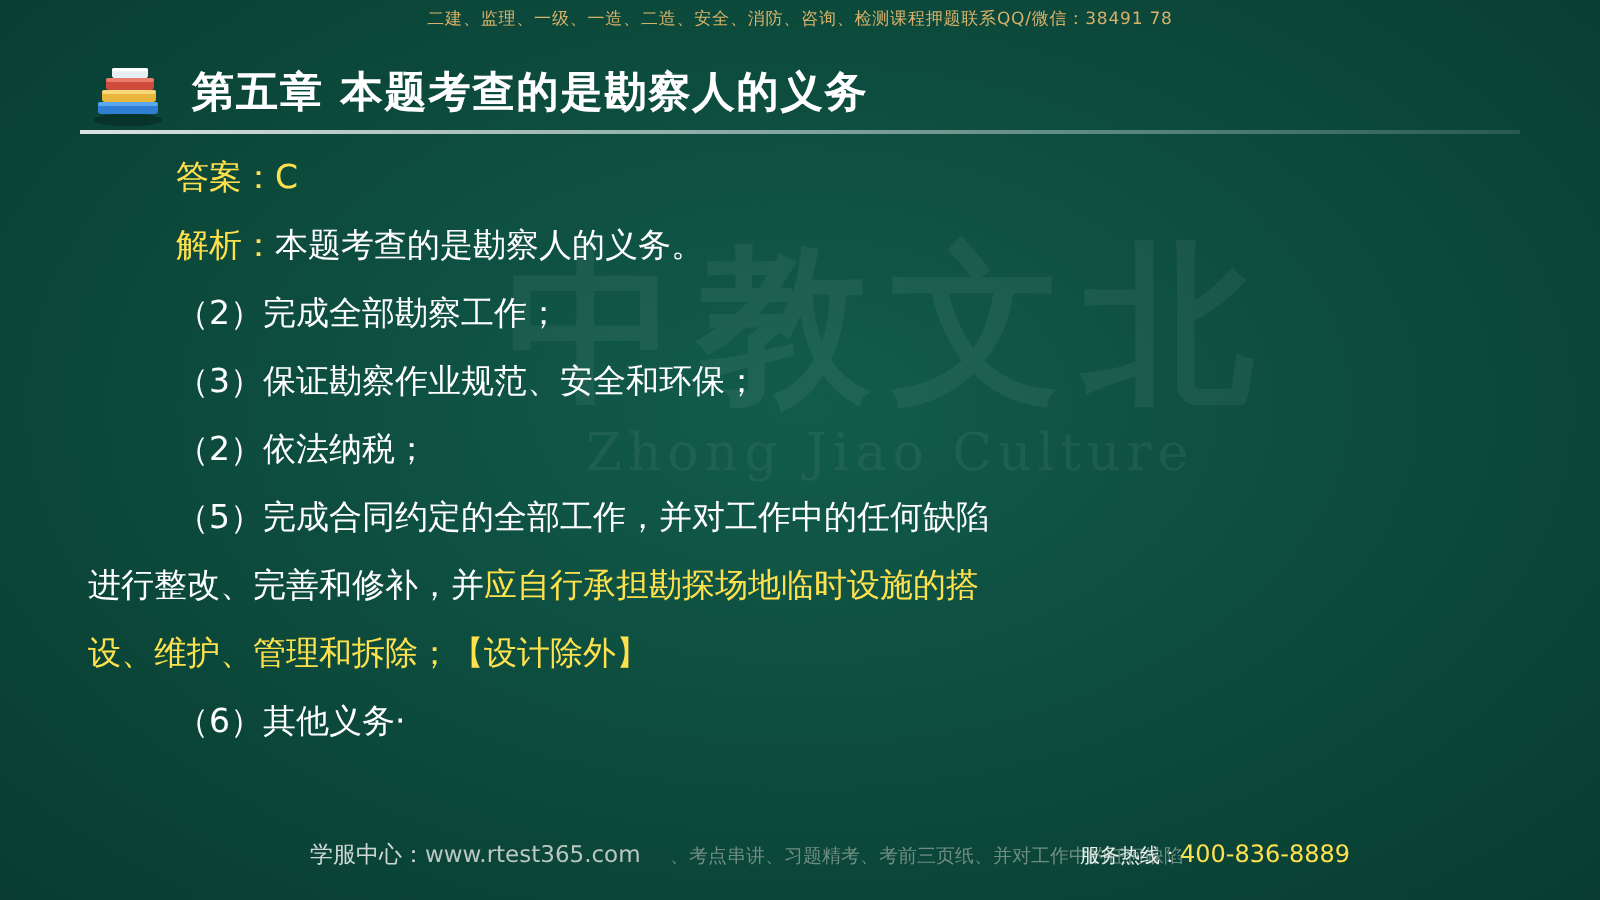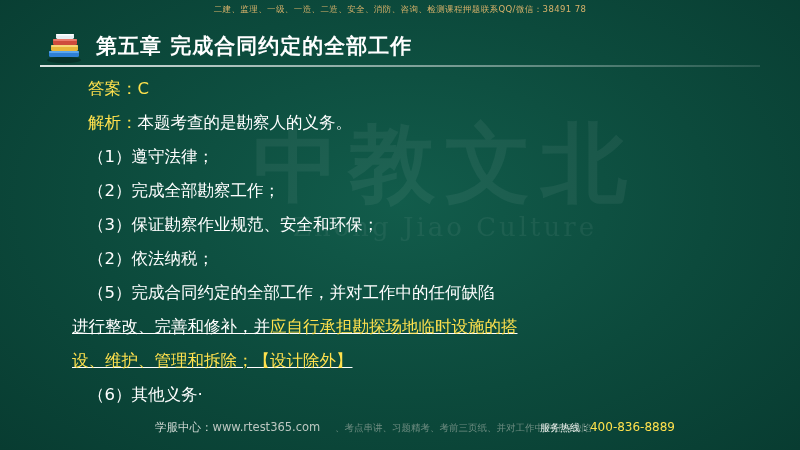--- a/index.html
+++ b/index.html
@@ -103,21 +103,21 @@
     width: 741px;
   }
   .line {
     position: relative;
     white-space: nowrap;
     font-size: 16.5px;
     line-height: 34px;
     color: #ffffff;
   }
   .indent-1 { padding-left: 88px; }
-  .indent-0 { padding-left: 72px; text-decoration: underline; }
+  .indent-0 { padding-left: 44px; }
   .yellow { color: #ffe14d; }
   .answer-val { color: #ffe14d; font-family: "DejaVu Sans", "Liberation Sans", sans-serif; }
   .lbl { color: #ffe14d; }
 
   
   .footer {
     position: absolute;
     left: 5px;
     bottom: 8px;
     width: 800px;
@@ -169,37 +169,34 @@
         <rect x="5" y="19" width="30" height="6" rx="1.6" fill="#2e7fd4"></rect>
         <rect x="5" y="19" width="30" height="2" rx="1" fill="#5aa6ef"></rect>
         <rect x="7" y="13" width="27" height="6" rx="1.6" fill="#e8b63a"></rect>
         <rect x="7" y="13" width="27" height="2" rx="1" fill="#f7d777"></rect>
         <rect x="9" y="7" width="24" height="6" rx="1.6" fill="#cf4b3c"></rect>
         <rect x="9" y="7" width="24" height="2" rx="1" fill="#ea7a6b"></rect>
         <rect x="12" y="2" width="18" height="5" rx="1.4" fill="#e7eef2"></rect>
         <rect x="12" y="2" width="18" height="1.6" rx="0.8" fill="#ffffff"></rect>
       </svg>
     </span>
-    <div class="title">第五章  完成合同约定的全部工作</div>
+    <div class="title">第五章  本题考查的是勘察人的义务</div>
     <div class="title-rule"></div>
   </div>
 
   <div class="body-area">
 
     <div class="line indent-1">
       <span class="lbl">答案：</span><span class="answer-val">C</span>
     </div>
 
     <div class="line indent-1">
       <span class="lbl">解析：</span><span>本题考查的是勘察人的义务。</span>
     </div>
 
-    <div class="line indent-1">
-      <span>（1）遵守法律；</span>
-    </div>
     <div class="line indent-1">
       <span>（2）完成全部勘察工作；</span>
     </div>
     <div class="line indent-1">
       <span>（3）保证勘察作业规范、安全和环保；</span>
     </div>
     <div class="line indent-1">
       <span>（2）依法纳税；</span>
     </div>
 

